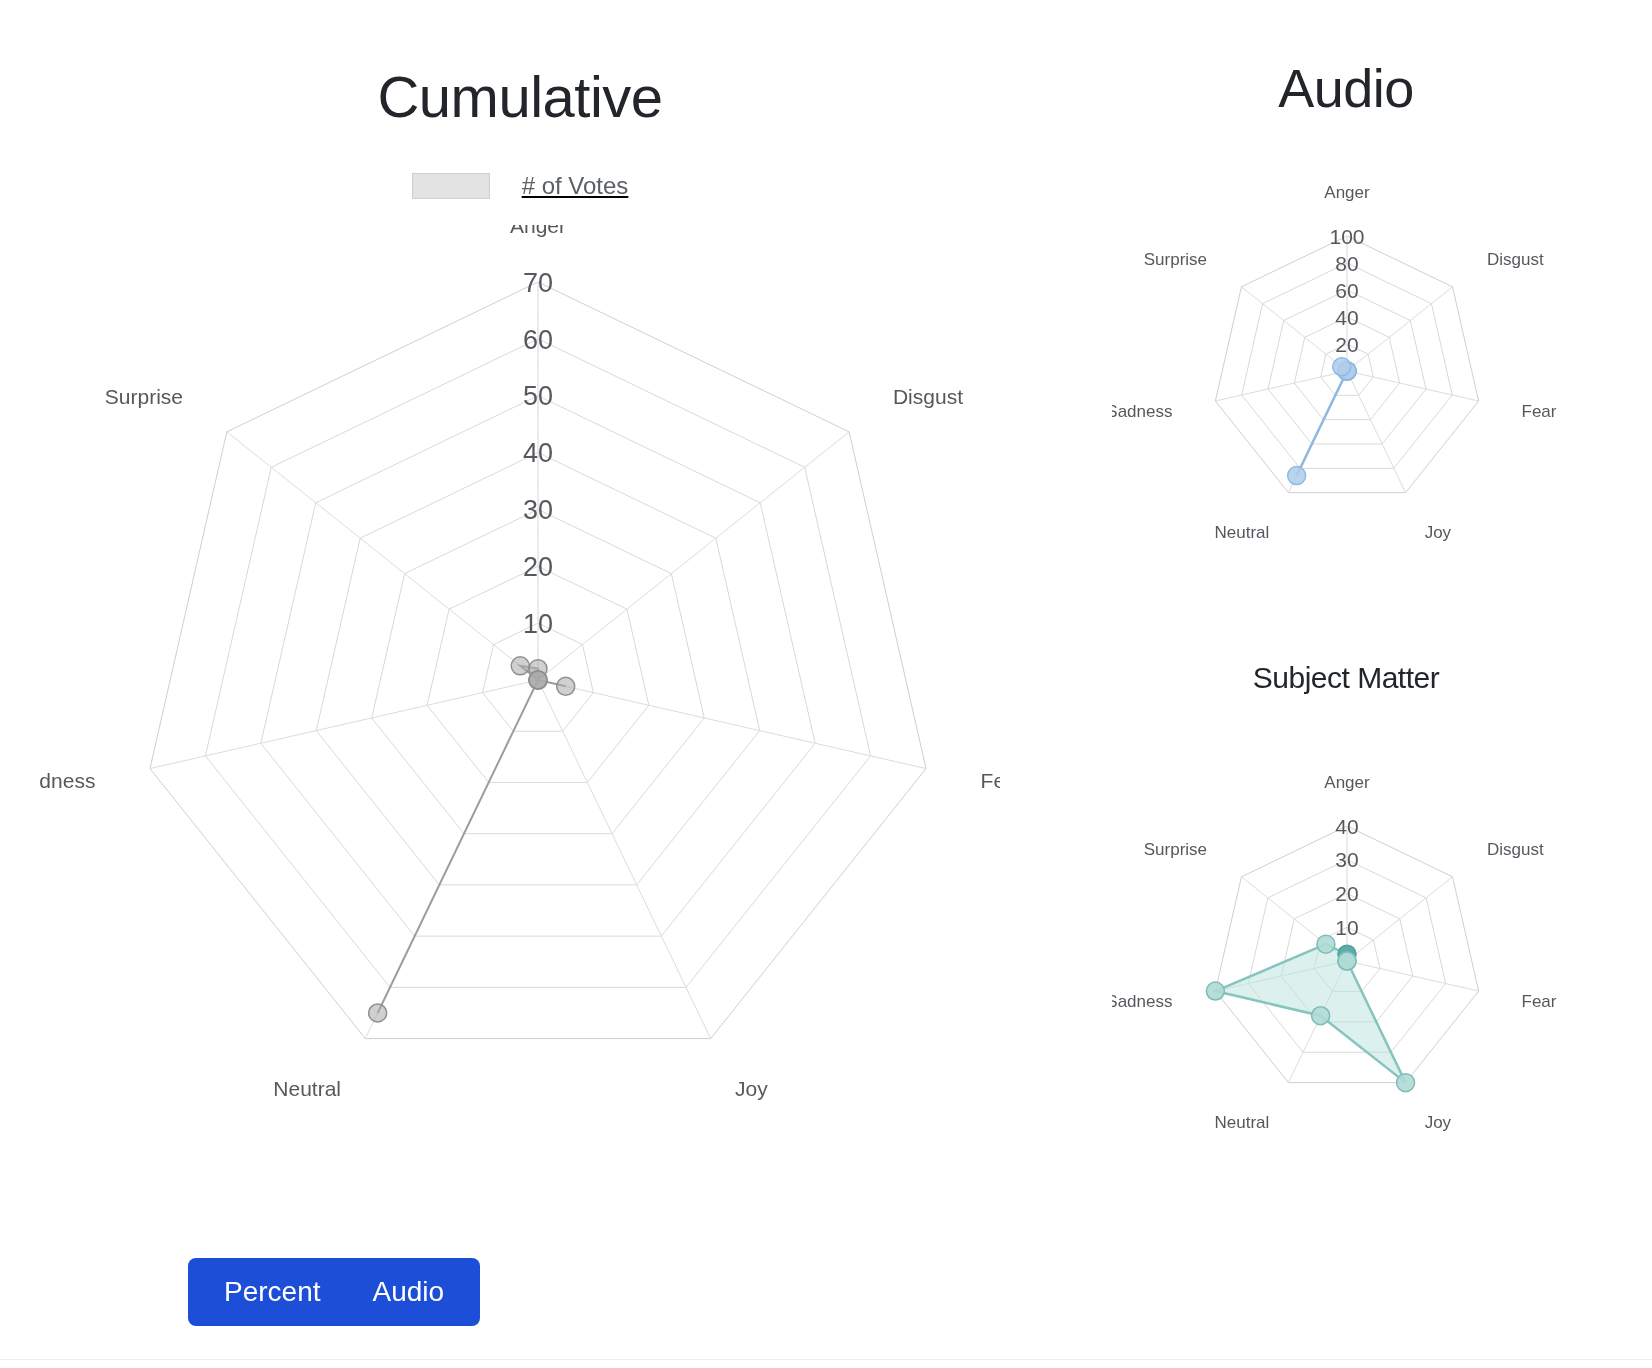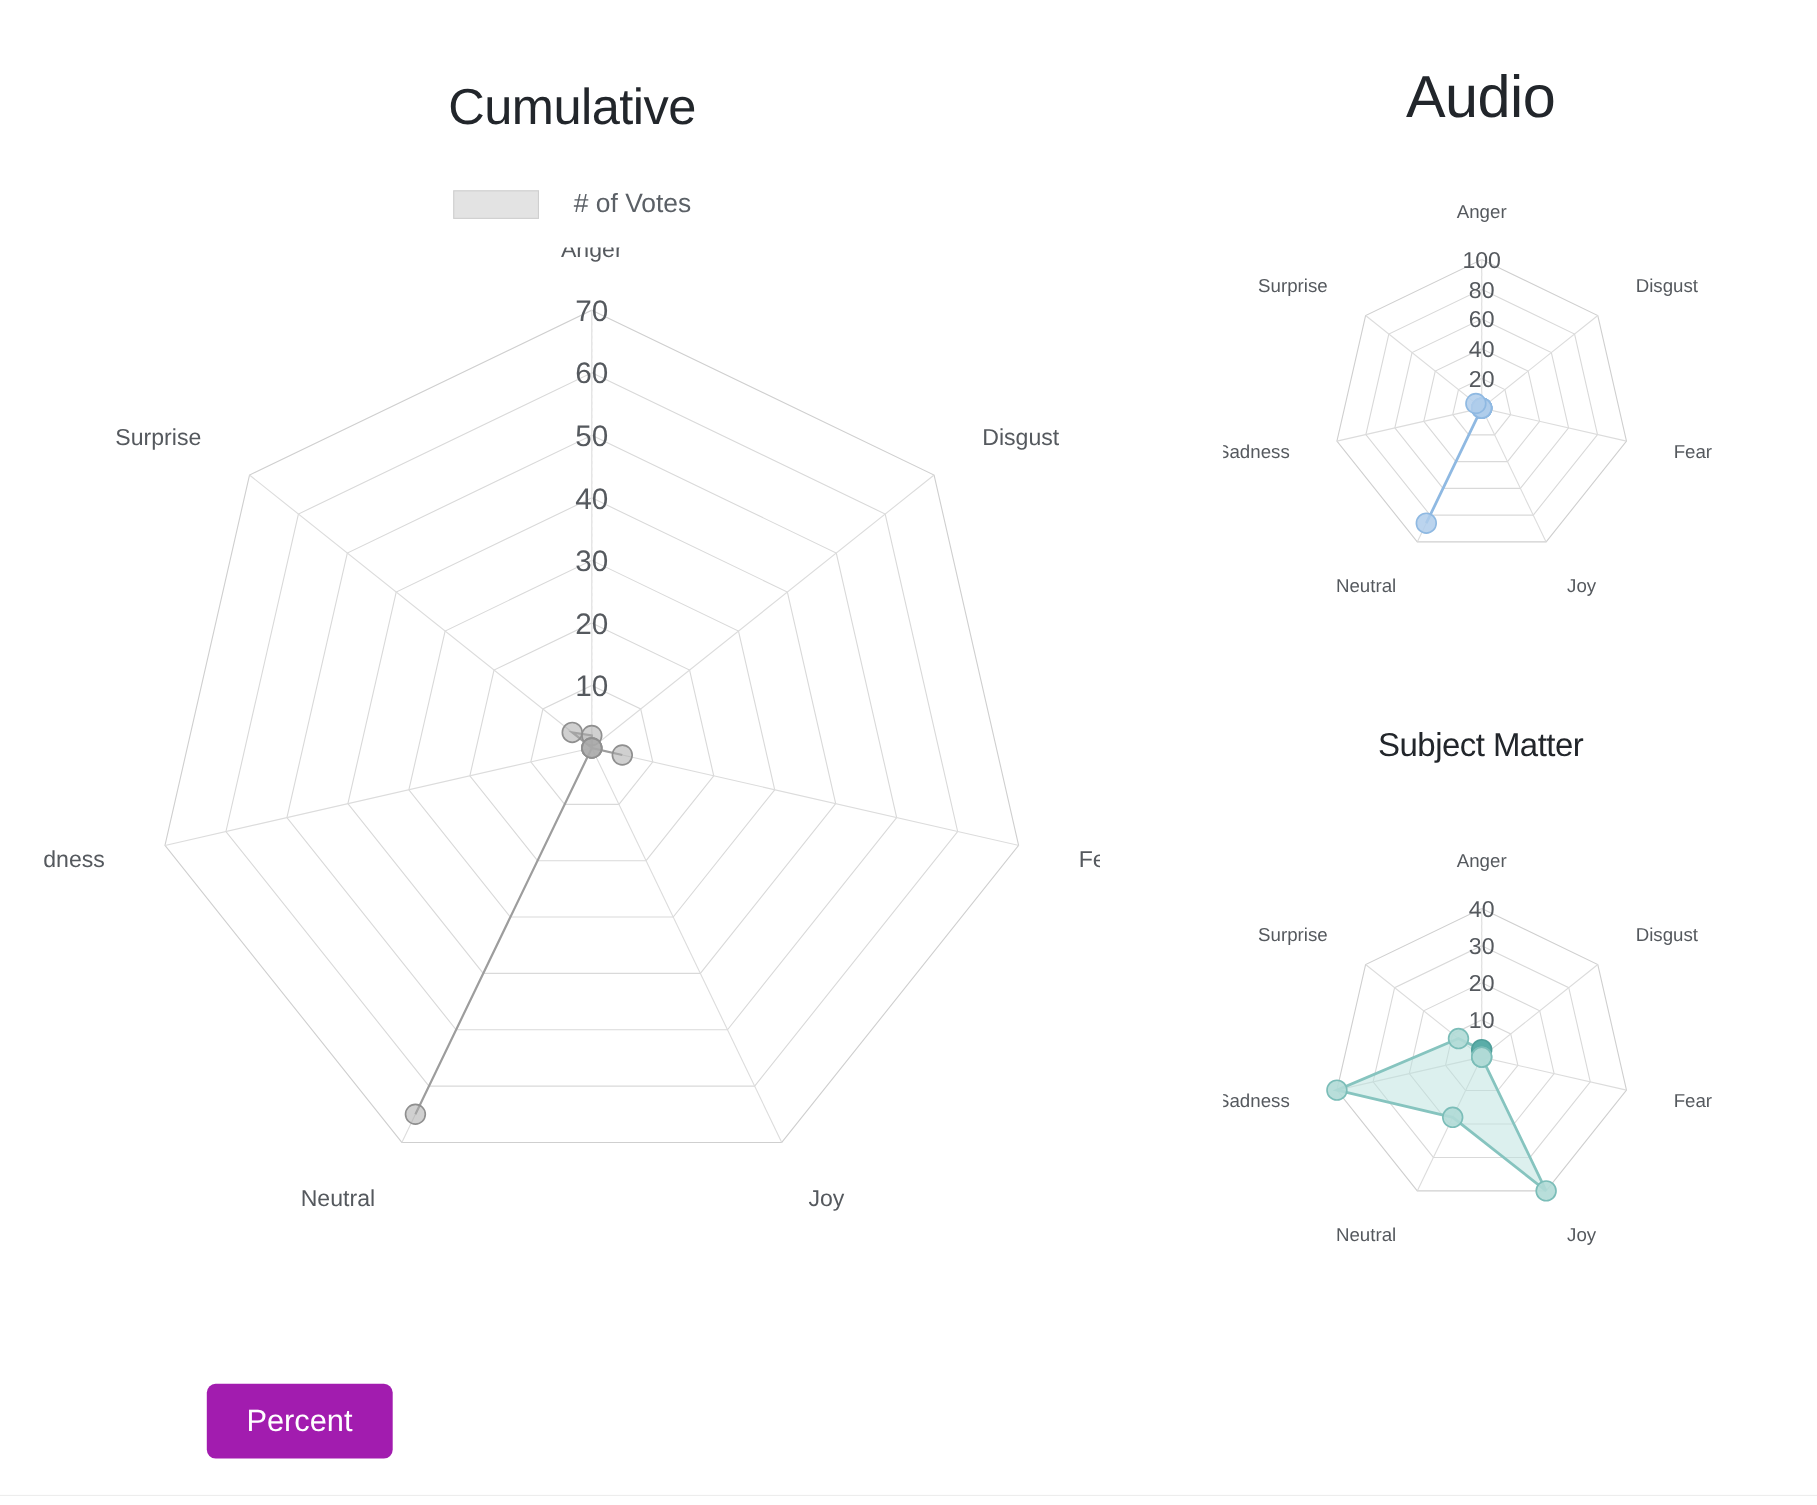--- a/index.html
+++ b/index.html
@@ -24,21 +24,21 @@
     margin: 0;
     color: #22262b;
     font-weight: 400;
     letter-spacing: -0.5px;
     white-space: nowrap;
   }
   #title-cumulative {
     left: 0; top: 62px;
     width: 1040px;
     text-align: center;
-    font-size: 46px;
+    font-size: 58px;
     line-height: 70px;
   }
   #title-audio {
     left: 1040px; top: 62px;
     width: 612px;
     text-align: center;
     font-size: 54px;
     line-height: 52px;
   }
   #title-subject {
@@ -51,20 +51,21 @@
 
   
   #legend {
     position: absolute;
     left: 0; top: 172px;
     width: 1040px;
     display: flex;
     align-items: center;
     justify-content: center;
     gap: 32px;
+    text-decoration: underline;
   }
   #legend .swatch {
     width: 78px;
     height: 26px;
     background: #e3e3e3;
     border: 1px solid #cfcfcf;
     box-sizing: border-box;
   }
   #legend .legend-label {
     font-size: 24px;
@@ -275,19 +276,19 @@
         <text x="235.00" y="29.95" class="axis-label" font-size="17" text-anchor="middle">Anger</text>
         <text x="374.95" y="97.35" class="axis-label" font-size="17" text-anchor="start">Disgust</text>
         <text x="409.51" y="248.78" class="axis-label" font-size="17" text-anchor="start">Fear</text>
         <text x="312.67" y="370.22" class="axis-label" font-size="17" text-anchor="start">Joy</text>
         <text x="157.33" y="370.22" class="axis-label" font-size="17" text-anchor="end">Neutral</text>
         <text x="60.49" y="248.78" class="axis-label" font-size="17" text-anchor="end">Sadness</text>
         <text x="95.05" y="97.35" class="axis-label" font-size="17" text-anchor="end">Surprise</text>
       </svg>
     </div>
 
-  <div id="toolbar" style="background: #a21caf; flex-direction: column;">
+  <div id="toolbar" style="background: #1d4ed8;">
       <div class="tb-btn">Percent</div>
       <div class="tb-btn">Audio</div>
     </div>
 
   <div id="page-bottom-rule"></div>
 </div>
 
 </body></html>

